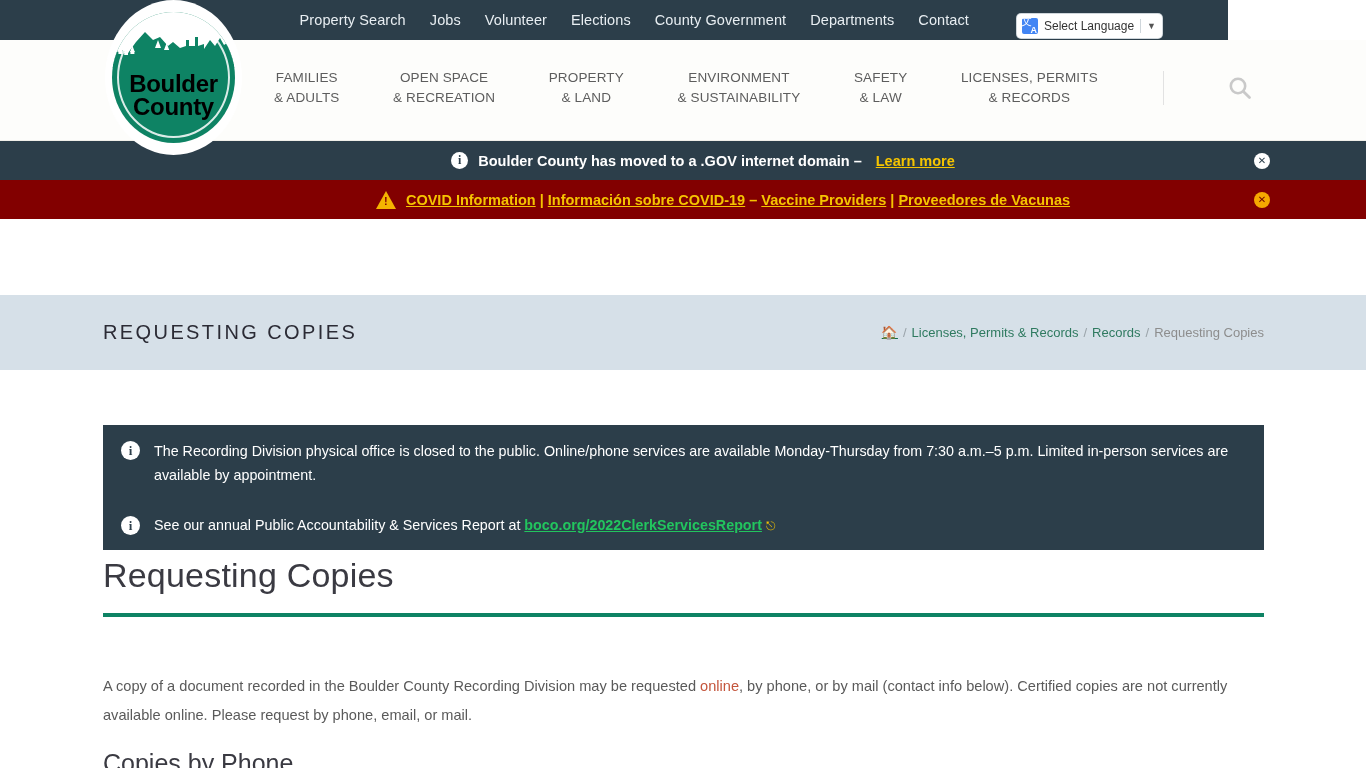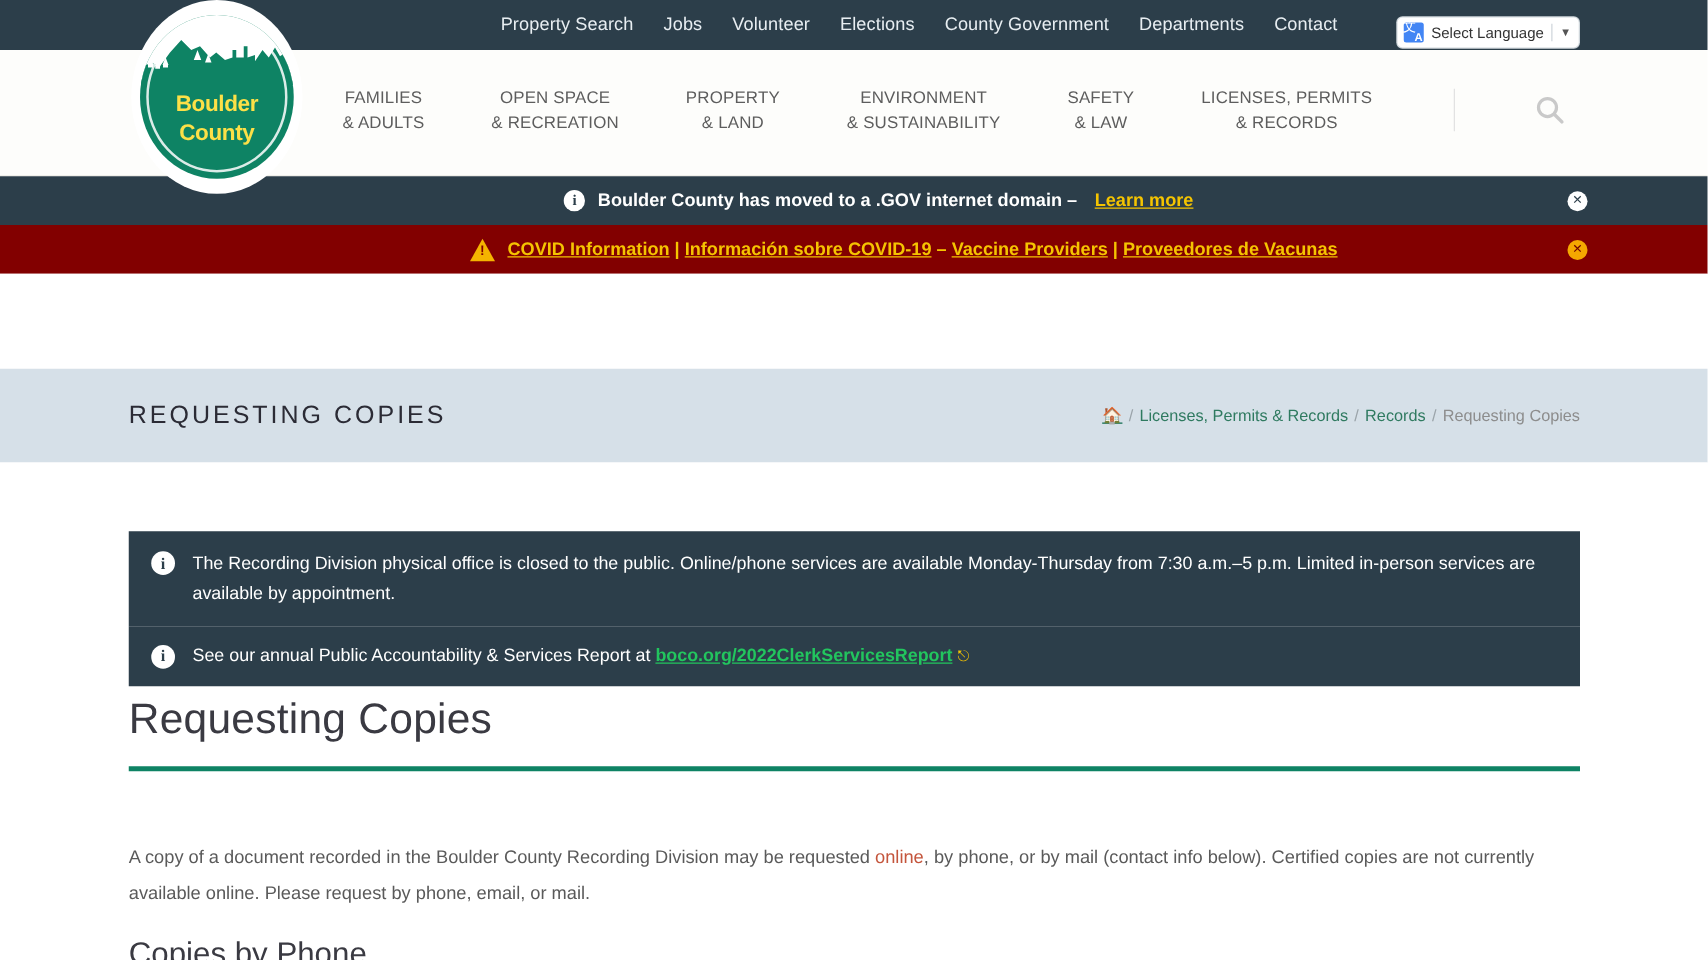--- a/index.html
+++ b/index.html
@@ -8,27 +8,27 @@
     height: 768px;
     overflow: hidden;
     background: #ffffff;
     font-family: "Liberation Sans", sans-serif;
   }
 
   
   .topbar {
     position: absolute;
     top: 0; left: 0;
-    width: 1366px;
+    width: 1228px;
     height: 40px;
     background: #2c3e4a;
     display: flex;
     align-items: center;
     justify-content: flex-end;
-    padding-right: 103px;
+    padding-right: 66px;
   }
   .topbar-links {
     display: flex;
     align-items: center;
     gap: 24px;
   }
   .topbar-link {
     color: #e8eef2;
     font-size: 14.5px;
     text-decoration: none;
@@ -123,22 +123,22 @@
   .logo-ridge {
     position: absolute;
     left: 0; top: 16px;
     width: 123px; height: 40px;
   }
   .logo-text {
     position: absolute;
     left: 0; top: 60px;
     width: 123px;
     text-align: center;
-    color: #fde047;
-    font-size: 18px;
+    color: #000000;
+    font-size: 24px;
     font-weight: bold;
     line-height: 23px;
     letter-spacing: -.3px;
     font-family: "Liberation Sans", sans-serif;
   }
 
   
   .mainnav {
     position: absolute;
     top: 40px; left: 0;

